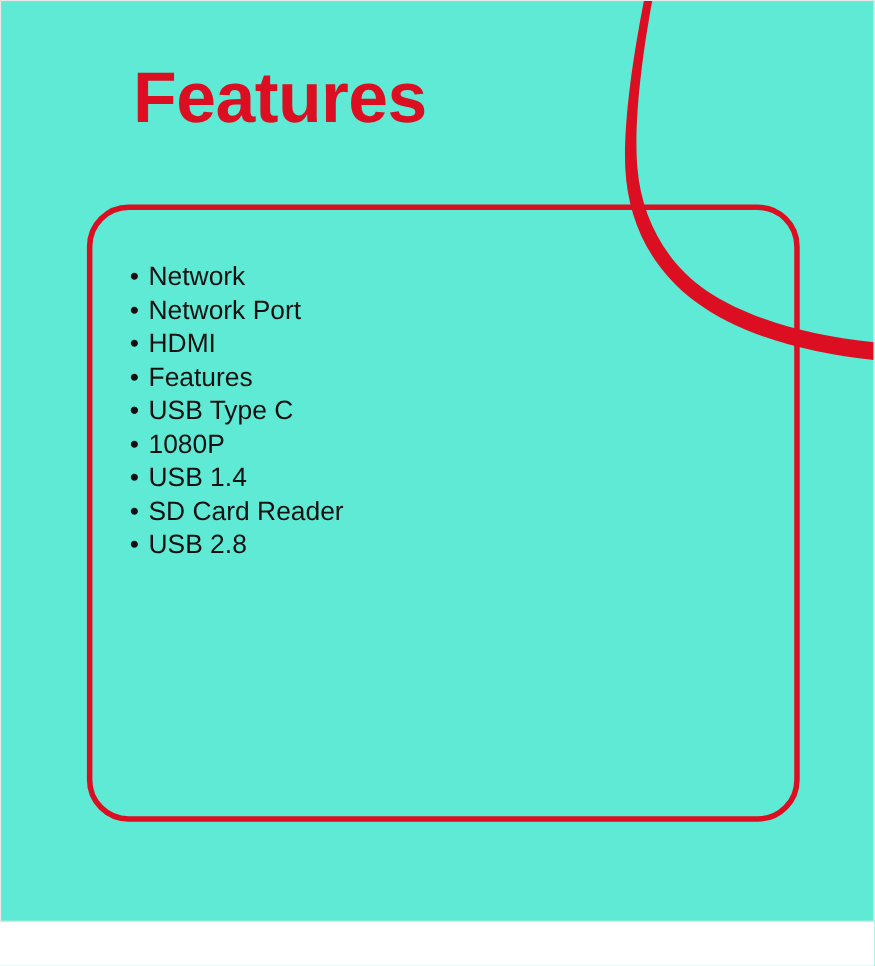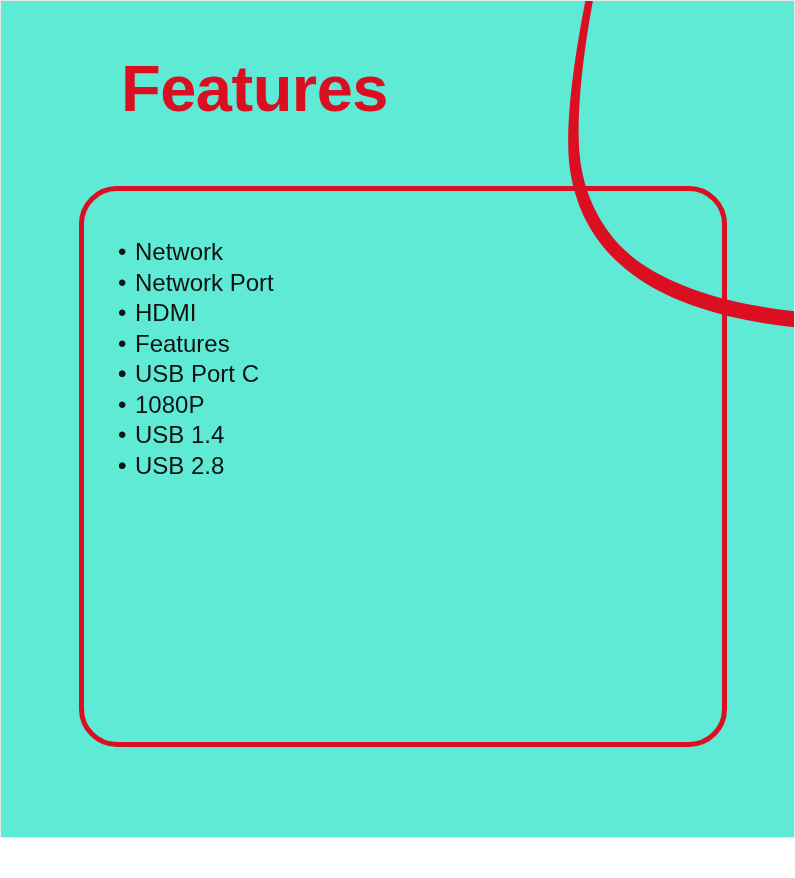--- a/index.html
+++ b/index.html
@@ -97,24 +97,24 @@
   <div id="features-box"></div>
 
   <h1 id="features-title">Features</h1>
 
   <ul id="features-list">
       <li><span class="bullet">•</span><span>Network</span></li>
       <li><span class="bullet">•</span><span>Network Port</span></li>
       <li><span class="bullet">•</span><span>HDMI</span></li>
       <li><span class="bullet">•</span><span>Features</span></li>
       <li><span class="bullet">•</span></li>
-      <li><span class="bullet">•</span><span>USB Port C</span></li>
+      <li><span class="bullet">•</span><span>USB Type C</span></li>
       <li><span class="bullet">•</span><span>1080P</span></li>
       <li><span class="bullet">•</span><span>USB 1.4</span></li>
-      <li><span class="bullet">•</span></li>
+      <li><span class="bullet">•</span><span>SD Card Reader</span></li>
       <li><span class="bullet">•</span><span>USB 2.8</span></li>
     </ul>
 
   <svg id="decor-curve" viewBox="0 0 795 878" xmlns="http://www.w3.org/2000/svg">
     <path d="
         M 593 -6
         C 582 52, 575 112, 578.5 152
         C 582 196, 604 238, 641 263
         C 683 291, 740 305, 801 311
         L 801 327

